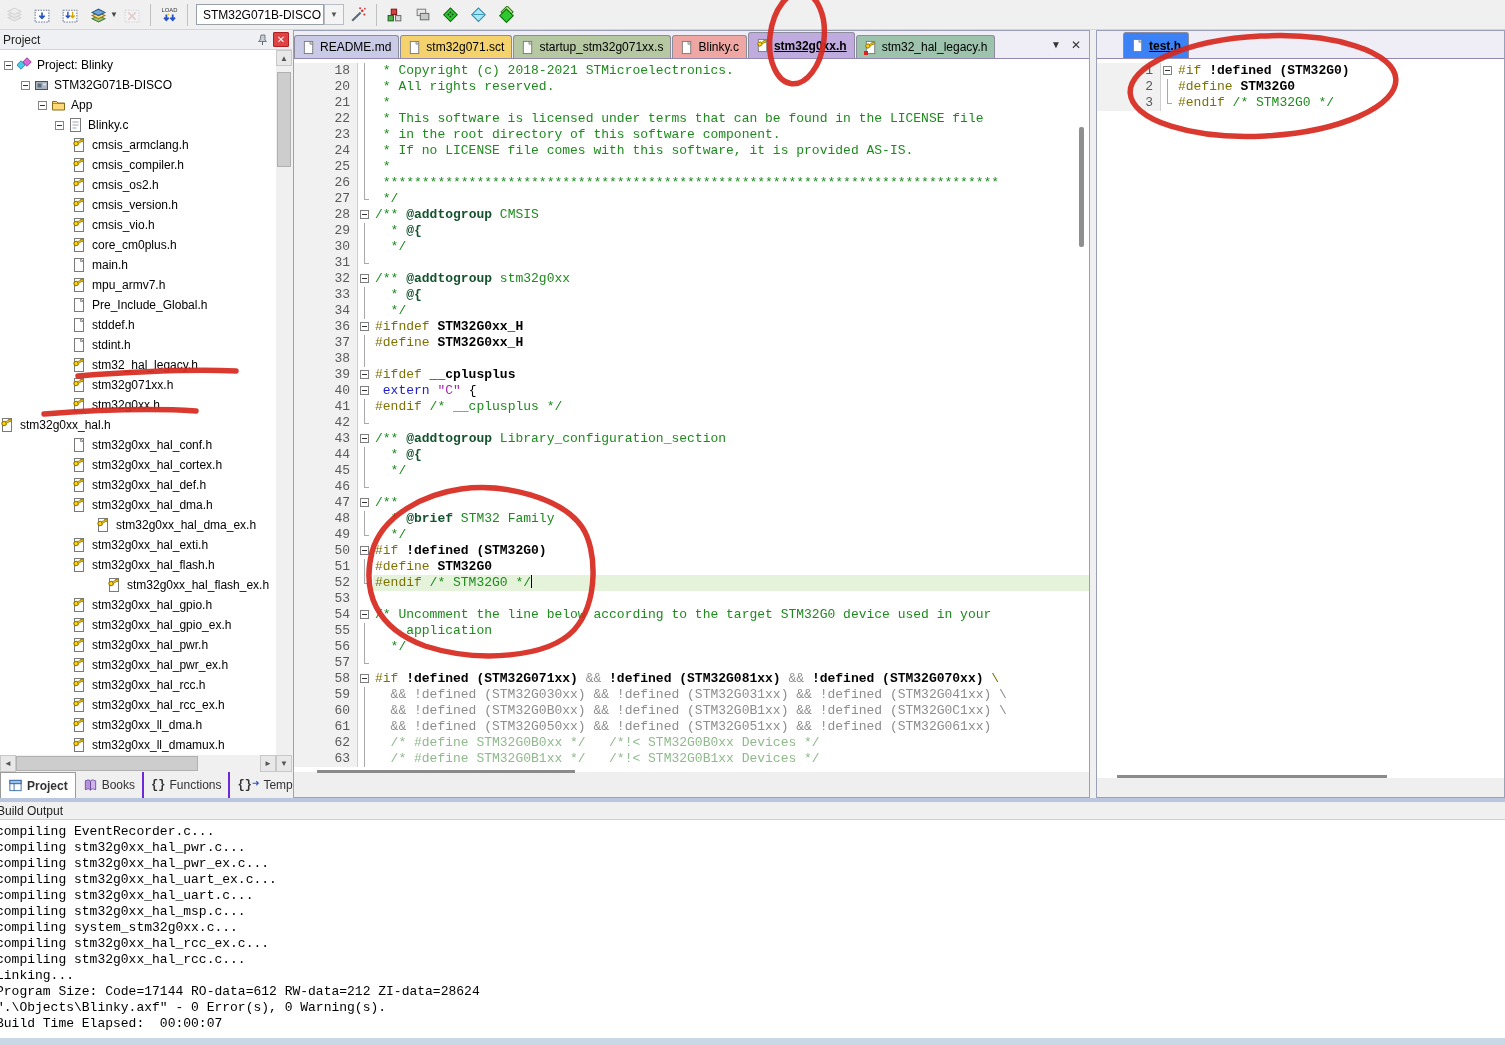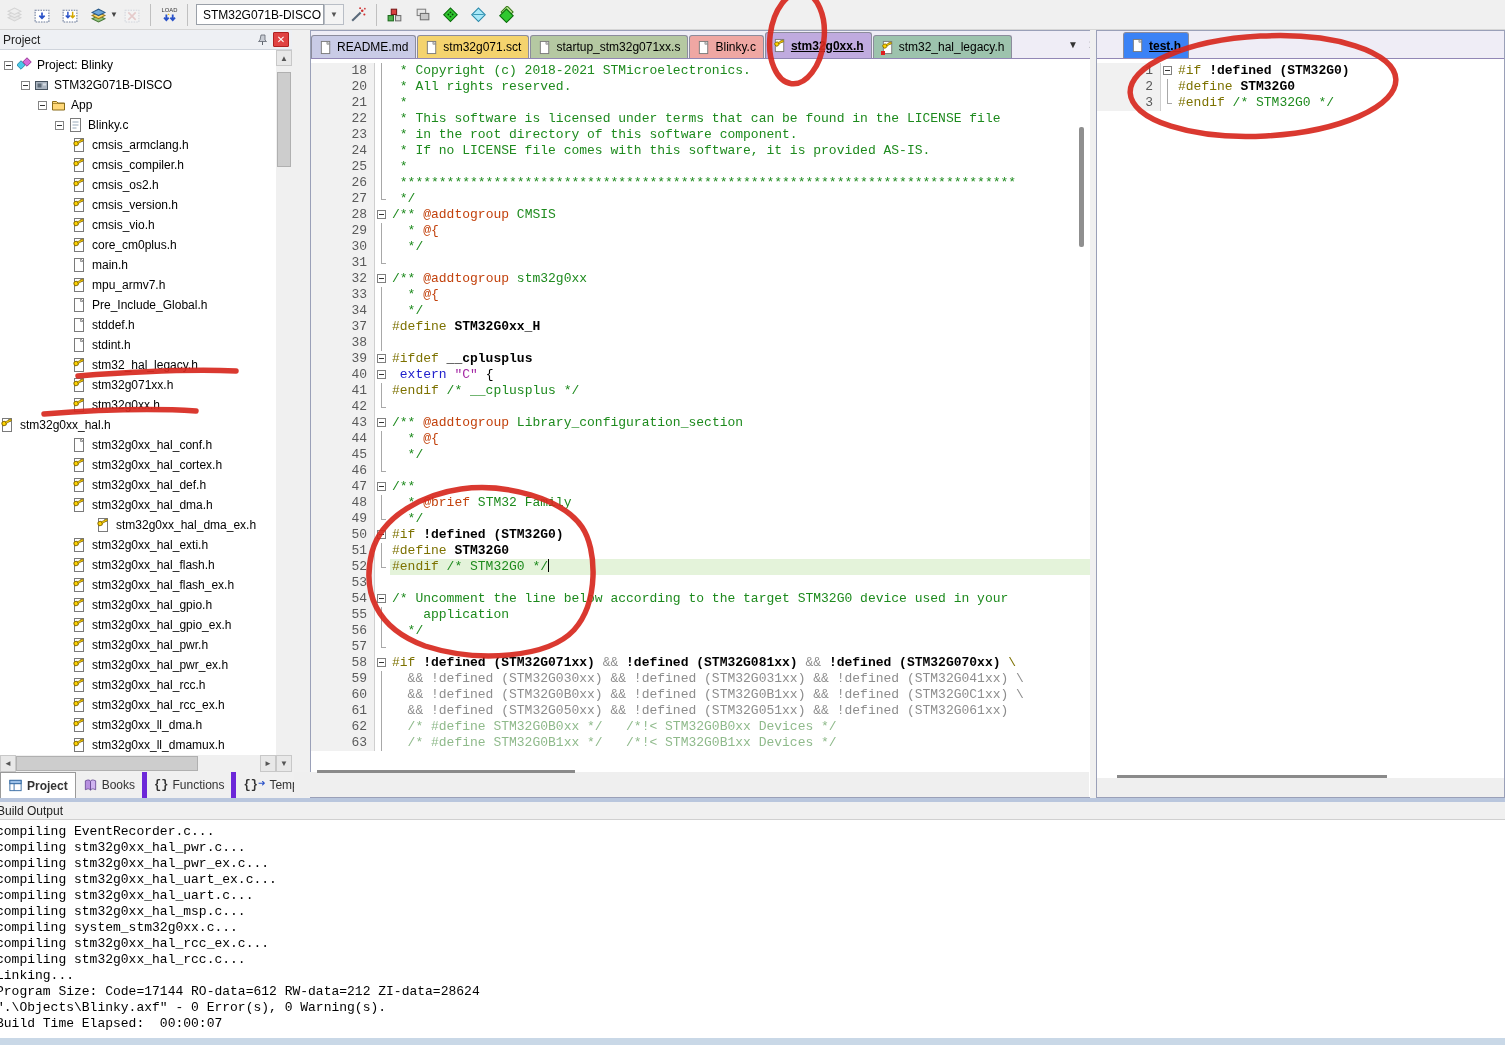--- a/index.html
+++ b/index.html
@@ -42,28 +42,28 @@
                          font-size:8px; color:#555; display:flex; align-items:center; justify-content:center; }
   #tree-vthumb { left:1px; top:22px; width:14px; height:95px; background:#cdcdcd; border:1px solid #b0b0b0; }
   
   #tree-hscroll { left:0; top:725px; width:292px; height:17px; background:#f0f0f0; display:flex; }
   .hs-btn { width:16px; height:17px; background:#e8e8e8; border:1px solid #c8c8c8; font-size:8px;
             color:#555; display:flex; align-items:center; justify-content:center; flex:none; }
   #tree-hthumb { height:15px; margin-top:1px; width:182px; background:#cdcdcd; border:1px solid #b0b0b0; }
   
   #view-tabs { left:0; top:742px; width:292px; height:26px; background:#f0f0f0; display:flex;
                align-items:stretch; font-size:12px; }
-  .vtab { display:flex; align-items:center; padding:0 7px; color:#333; border-right:5px solid #6d28d9; }
+  .vtab { display:flex; align-items:center; padding:0 7px; color:#333; border-right:2px solid #6d28d9; }
   .vtab.active { background:#fff; border:1px solid #9a9a9a; border-bottom:none; font-weight:bold; }
   .vtab .vicon { margin-right:4px; display:flex; }
   .braces { font-family:"Liberation Mono", monospace; font-size:12px; color:#333; font-weight:bold; }
 
   
   .pane { top:30px; height:768px; background:#fff; }
-  #mid-pane  { left:310px; width:797px; border:1px solid #9aa0b8; }
+  #mid-pane  { left:293px; width:797px; border:1px solid #9aa0b8; }
   #gap { left:1090px; top:30px; width:6px; height:768px; background:#f0f0f0; }
   #right-pane { left:1096px; width:409px; border:1px solid #9aa0b8; }
 
   .tabstrip { position:absolute; left:0; top:0; right:0; height:28px; background:#efedf6;
               border-bottom:1px solid #9287b5; display:flex; align-items:flex-end; }
   .etab { height:23px; display:flex; align-items:center; padding:0 7px; margin-right:1px;
           border:1px solid #8c8c9c; border-bottom:none; border-radius:3px 3px 0 0;
           font-size:12px; color:#000; white-space:nowrap; }
   .etab.active { height:26px; font-weight:bold; }
   .etab.active .lbl { text-decoration:underline; }
@@ -83,21 +83,21 @@
   .fold .fbox::after { content:""; position:absolute; left:1px; right:1px; top:3px; height:1px; background:#333; }
   .fold .fv { position:absolute; left:6px; top:0; bottom:0; width:1px; background:#a8a8a8; }
   .fold .fe { position:absolute; left:6px; top:0; height:9px; width:5px;
               border-left:1px solid #a8a8a8; border-bottom:1px solid #a8a8a8; }
   .ctext { padding-left:2px; height:16px; line-height:16px; }
   .cline.hl .ctext, .cline.hl .hlfill { background:#e4f3da; }
   .hlfill { flex:1; height:16px; }
   .caret { display:inline-block; width:1px; height:13px; background:#000; vertical-align:-2px; }
 
   .sg-c { color:#1d8a1d; }            
-  .sg-d { color:#c2410c; }            
+  .sg-d { color:#14532d;font-weight:bold; }            
   .sg-p { color:#7c7100; }            
   .sg-i { color:#000; font-weight:bold; }
   .sg-k { color:#2020cc; }            
   .sg-s { color:#a428a4; }            
   .sg-g { color:#8d8d8d; }            
   .sg-e { color:#8fba8b; }            
   .sg-n { color:#000; }
 
   #mid-vscroll { left:1079px; top:127px; width:5px; height:120px; background:#8f8f8f; border-radius:2px; }
   #mid-hline { left:317px; top:770px; width:258px; height:3px; background:#8a8a8a; }
@@ -484,21 +484,21 @@
           <span class="ticon"><svg width="15" height="16" viewBox="0 0 15 16">
               <rect x="2.5" y="1.5" width="9" height="13" fill="#fff" stroke="#7a7a7a"></rect>
               <path d="M8.5 1.5 L11.5 4.5 L8.5 4.5 Z" fill="#d8d8d8" stroke="#7a7a7a" stroke-width="0.7"></path>
               <g transform="rotate(-28 5 6)">
                 <circle cx="4" cy="6" r="2.2" fill="#ffd400" stroke="#8a6d00" stroke-width="0.9"></circle>
                 <rect x="5.8" y="5.2" width="6" height="1.7" fill="#ffd400" stroke="#8a6d00" stroke-width="0.7"></rect>
               </g>
             </svg></span>
           <span>stm32g0xx_hal_flash.h</span>
         </div>
-        <div class="trow" style="padding-left: 72px;">
+        <div class="trow" style="padding-left: 107px;">
           <span class="ticon"><svg width="15" height="16" viewBox="0 0 15 16">
               <rect x="2.5" y="1.5" width="9" height="13" fill="#fff" stroke="#7a7a7a"></rect>
               <path d="M8.5 1.5 L11.5 4.5 L8.5 4.5 Z" fill="#d8d8d8" stroke="#7a7a7a" stroke-width="0.7"></path>
               <g transform="rotate(-28 5 6)">
                 <circle cx="4" cy="6" r="2.2" fill="#ffd400" stroke="#8a6d00" stroke-width="0.9"></circle>
                 <rect x="5.8" y="5.2" width="6" height="1.7" fill="#ffd400" stroke="#8a6d00" stroke-width="0.7"></rect>
               </g>
             </svg></span>
           <span>stm32g0xx_hal_flash_ex.h</span>
         </div>
@@ -708,20 +708,21 @@
       <div class="cline"><span class="ln">25</span><span class="fold"><span class="fv"></span></span><span class="ctext"><span class="sg-c"> *</span></span><span class="hlfill"></span></div>
       <div class="cline"><span class="ln">26</span><span class="fold"><span class="fv"></span></span><span class="ctext"><span class="sg-c"> *******************************************************************************</span></span><span class="hlfill"></span></div>
       <div class="cline"><span class="ln">27</span><span class="fold"><span class="fe"></span></span><span class="ctext"><span class="sg-c"> */</span></span><span class="hlfill"></span></div>
       <div class="cline"><span class="ln">28</span><span class="fold"><span class="fbox"></span></span><span class="ctext"><span class="sg-c">/** </span><span class="sg-d">@addtogroup</span><span class="sg-c"> CMSIS</span></span><span class="hlfill"></span></div>
       <div class="cline"><span class="ln">29</span><span class="fold"><span class="fv"></span></span><span class="ctext"><span class="sg-c">  * </span><span class="sg-d">@{</span></span><span class="hlfill"></span></div>
       <div class="cline"><span class="ln">30</span><span class="fold"><span class="fv"></span></span><span class="ctext"><span class="sg-c">  */</span></span><span class="hlfill"></span></div>
       <div class="cline"><span class="ln">31</span><span class="fold"><span class="fe"></span></span><span class="ctext"></span><span class="hlfill"></span></div>
       <div class="cline"><span class="ln">32</span><span class="fold"><span class="fbox"></span></span><span class="ctext"><span class="sg-c">/** </span><span class="sg-d">@addtogroup</span><span class="sg-c"> stm32g0xx</span></span><span class="hlfill"></span></div>
       <div class="cline"><span class="ln">33</span><span class="fold"><span class="fv"></span></span><span class="ctext"><span class="sg-c">  * </span><span class="sg-d">@{</span></span><span class="hlfill"></span></div>
       <div class="cline"><span class="ln">34</span><span class="fold"><span class="fv"></span></span><span class="ctext"><span class="sg-c">  */</span></span><span class="hlfill"></span></div>
+      <div class="cline"><span class="ln">36</span><span class="fold"><span class="fbox"></span></span><span class="ctext"><span class="sg-p">#ifndef</span><span class="sg-i"> STM32G0xx_H</span></span><span class="hlfill"></span></div>
       <div class="cline"><span class="ln">37</span><span class="fold"><span class="fv"></span></span><span class="ctext"><span class="sg-p">#define</span><span class="sg-i"> STM32G0xx_H</span></span><span class="hlfill"></span></div>
       <div class="cline"><span class="ln">38</span><span class="fold"><span class="fv"></span></span><span class="ctext"></span><span class="hlfill"></span></div>
       <div class="cline"><span class="ln">39</span><span class="fold"><span class="fbox"></span></span><span class="ctext"><span class="sg-p">#ifdef</span><span class="sg-i"> __cplusplus</span></span><span class="hlfill"></span></div>
       <div class="cline"><span class="ln">40</span><span class="fold"><span class="fbox"></span></span><span class="ctext"><span class="sg-k"> extern</span><span class="sg-n"> </span><span class="sg-s">"C"</span><span class="sg-n"> {</span></span><span class="hlfill"></span></div>
       <div class="cline"><span class="ln">41</span><span class="fold"><span class="fv"></span></span><span class="ctext"><span class="sg-p">#endif</span><span class="sg-c"> /* __cplusplus */</span></span><span class="hlfill"></span></div>
       <div class="cline"><span class="ln">42</span><span class="fold"><span class="fe"></span></span><span class="ctext"></span><span class="hlfill"></span></div>
       <div class="cline"><span class="ln">43</span><span class="fold"><span class="fbox"></span></span><span class="ctext"><span class="sg-c">/** </span><span class="sg-d">@addtogroup</span><span class="sg-c"> Library_configuration_section</span></span><span class="hlfill"></span></div>
       <div class="cline"><span class="ln">44</span><span class="fold"><span class="fv"></span></span><span class="ctext"><span class="sg-c">  * </span><span class="sg-d">@{</span></span><span class="hlfill"></span></div>
       <div class="cline"><span class="ln">45</span><span class="fold"><span class="fv"></span></span><span class="ctext"><span class="sg-c">  */</span></span><span class="hlfill"></span></div>
       <div class="cline"><span class="ln">46</span><span class="fold"><span class="fe"></span></span><span class="ctext"></span><span class="hlfill"></span></div>

